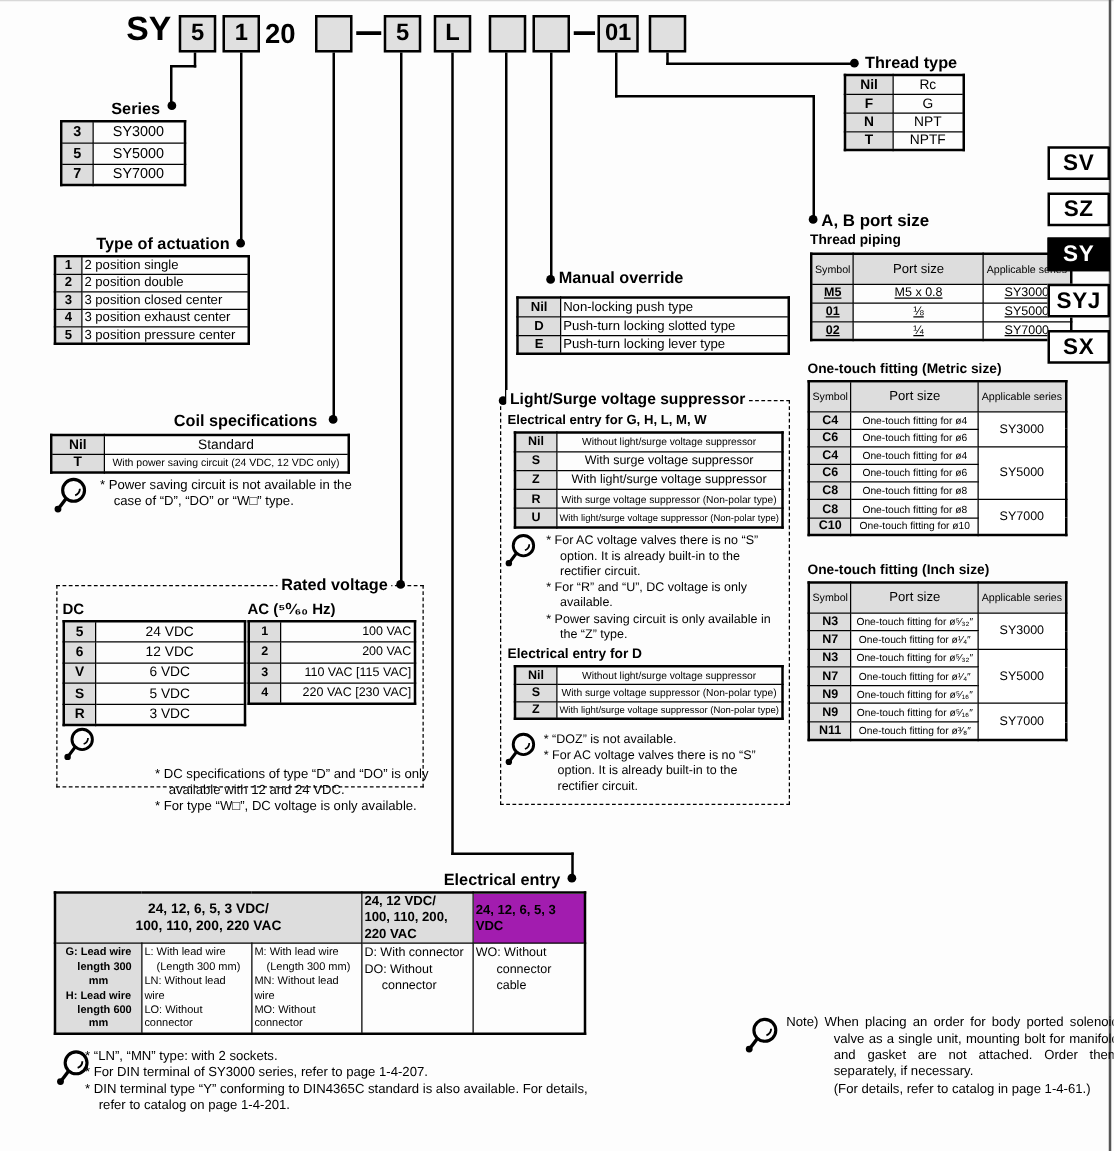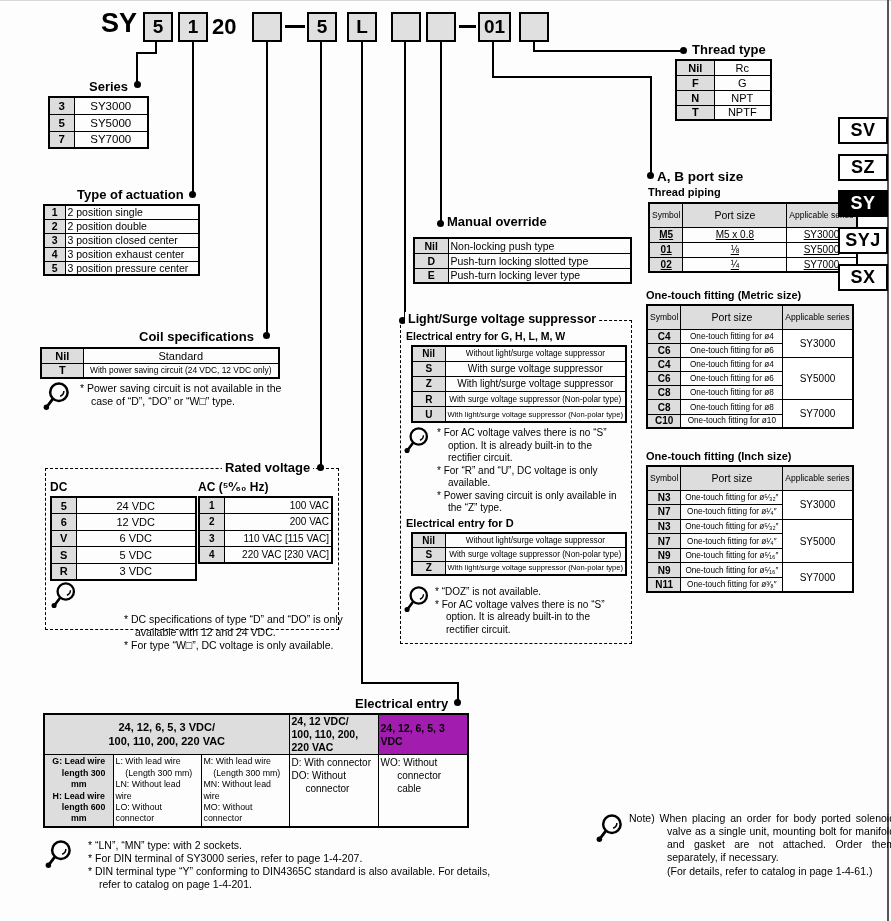--- a/index.html
+++ b/index.html
@@ -553,21 +553,21 @@
       </tr>
     </tbody>
   </table>
 
   <svg class="mag" style="left:44px;top:839px;" viewBox="0 0 24 24">
     <circle cx="13.5" cy="9" r="7" fill="none" stroke="#000" stroke-width="2"></circle>
     <path d="M8.5 14.5 L4 20.5" stroke="#000" stroke-width="2.2" stroke-linecap="round" fill="none"></path>
     <circle cx="3.5" cy="21" r="2.2" fill="#000"></circle>
     <path d="M17.5 8 a4.5 4.5 0 0 1 -3 4.2" stroke="#000" stroke-width="1.2" fill="none"></path>
   </svg>
-  <div class="note" style="left:88px;top:839px;width:404px;">
+  <div class="note" style="left:68px;top:839px;width:404px;">
     <div class="nl">* “LN”, “MN” type: with 2 sockets.</div>
     <div class="nl">* For DIN terminal of SY3000 series, refer to page 1-4-207.</div>
     <div class="nl">* DIN terminal type “Y” conforming to DIN4365C standard is also available. For details, refer to catalog on page 1-4-201.</div>
   </div>
 
   <svg class="mag" style="left:595px;top:813px;" viewBox="0 0 24 24">
     <circle cx="13.5" cy="9" r="7" fill="none" stroke="#000" stroke-width="2"></circle>
     <path d="M8.5 14.5 L4 20.5" stroke="#000" stroke-width="2.2" stroke-linecap="round" fill="none"></path>
     <circle cx="3.5" cy="21" r="2.2" fill="#000"></circle>
     <path d="M17.5 8 a4.5 4.5 0 0 1 -3 4.2" stroke="#000" stroke-width="1.2" fill="none"></path>

